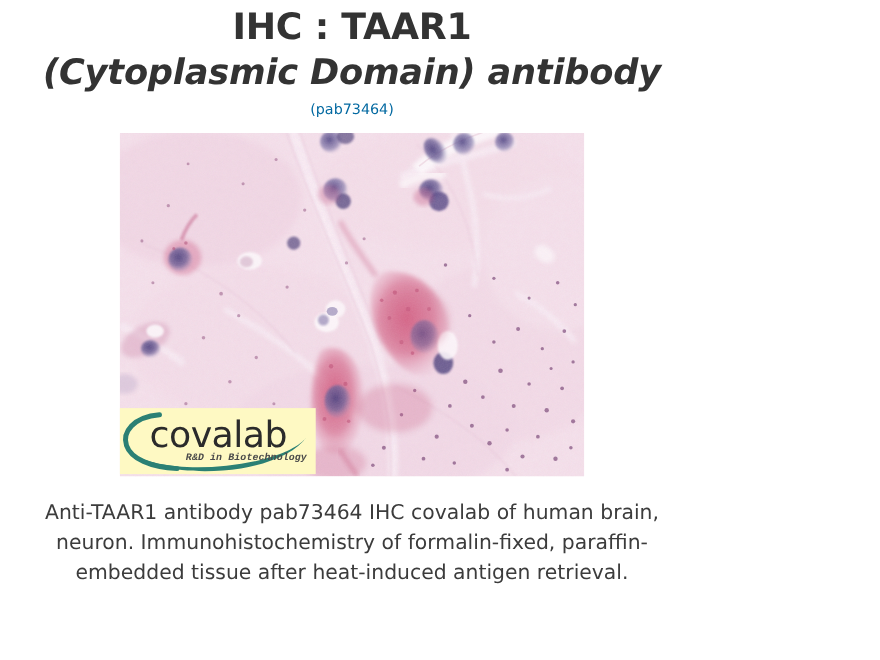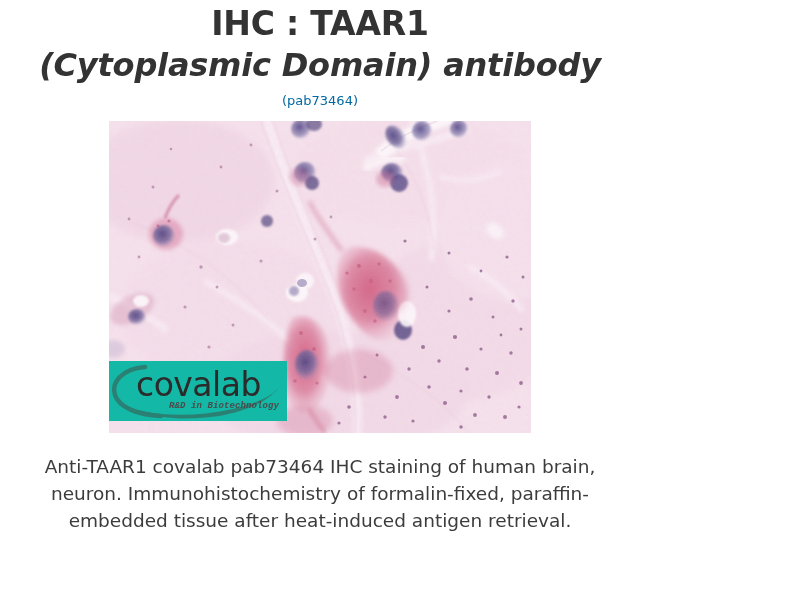--- a/index.html
+++ b/index.html
@@ -68,24 +68,24 @@
     background: #f6e3ec;
   }
   .micrograph svg {
     display: block;
   }
 
   
   .logo-box {
     position: absolute;
     left: 0;
-    bottom: 12px;
+    bottom: 2px;
     width: 178px;
     height: 60px;
-    background: #14b8a6;
+    background: #fef9c3;
     overflow: hidden;
   }
   .logo-svg {
     position: absolute;
     left: 0;
     top: 0;
   }
   .logo-wordmark {
     position: absolute;
     left: 27px;
@@ -369,15 +369,15 @@
       <svg class="logo-svg" width="178" height="60" viewBox="0 0 178 60" xmlns="http://www.w3.org/2000/svg">
         <path d="M36 6 C 12 8, 2 22, 6 34 C 10 46, 28 54, 52 55" fill="none" stroke="#2b8074" stroke-width="4.5" stroke-linecap="round"></path>
         <path d="M8 40 C 30 55, 78 58, 124 48 C 150 42, 164 34, 170 26
                  C 160 40, 138 50, 110 55 C 70 61, 28 56, 8 40 Z" fill="#2b8074"></path>
       </svg>
       <div class="logo-wordmark">covalab</div>
       <div class="logo-tagline">R&amp;D in Biotechnology</div>
     </div>
   </div>
 
-  <div class="caption">Anti-TAAR1 covalab pab73464 IHC staining of human brain, neuron. Immunohistochemistry of formalin-fixed, paraffin-embedded tissue after heat-induced antigen retrieval.</div>
+  <div class="caption">Anti-TAAR1 antibody pab73464 IHC covalab of human brain, neuron. Immunohistochemistry of formalin-fixed, paraffin-embedded tissue after heat-induced antigen retrieval.</div>
 
 </div>
 
 </body></html>

